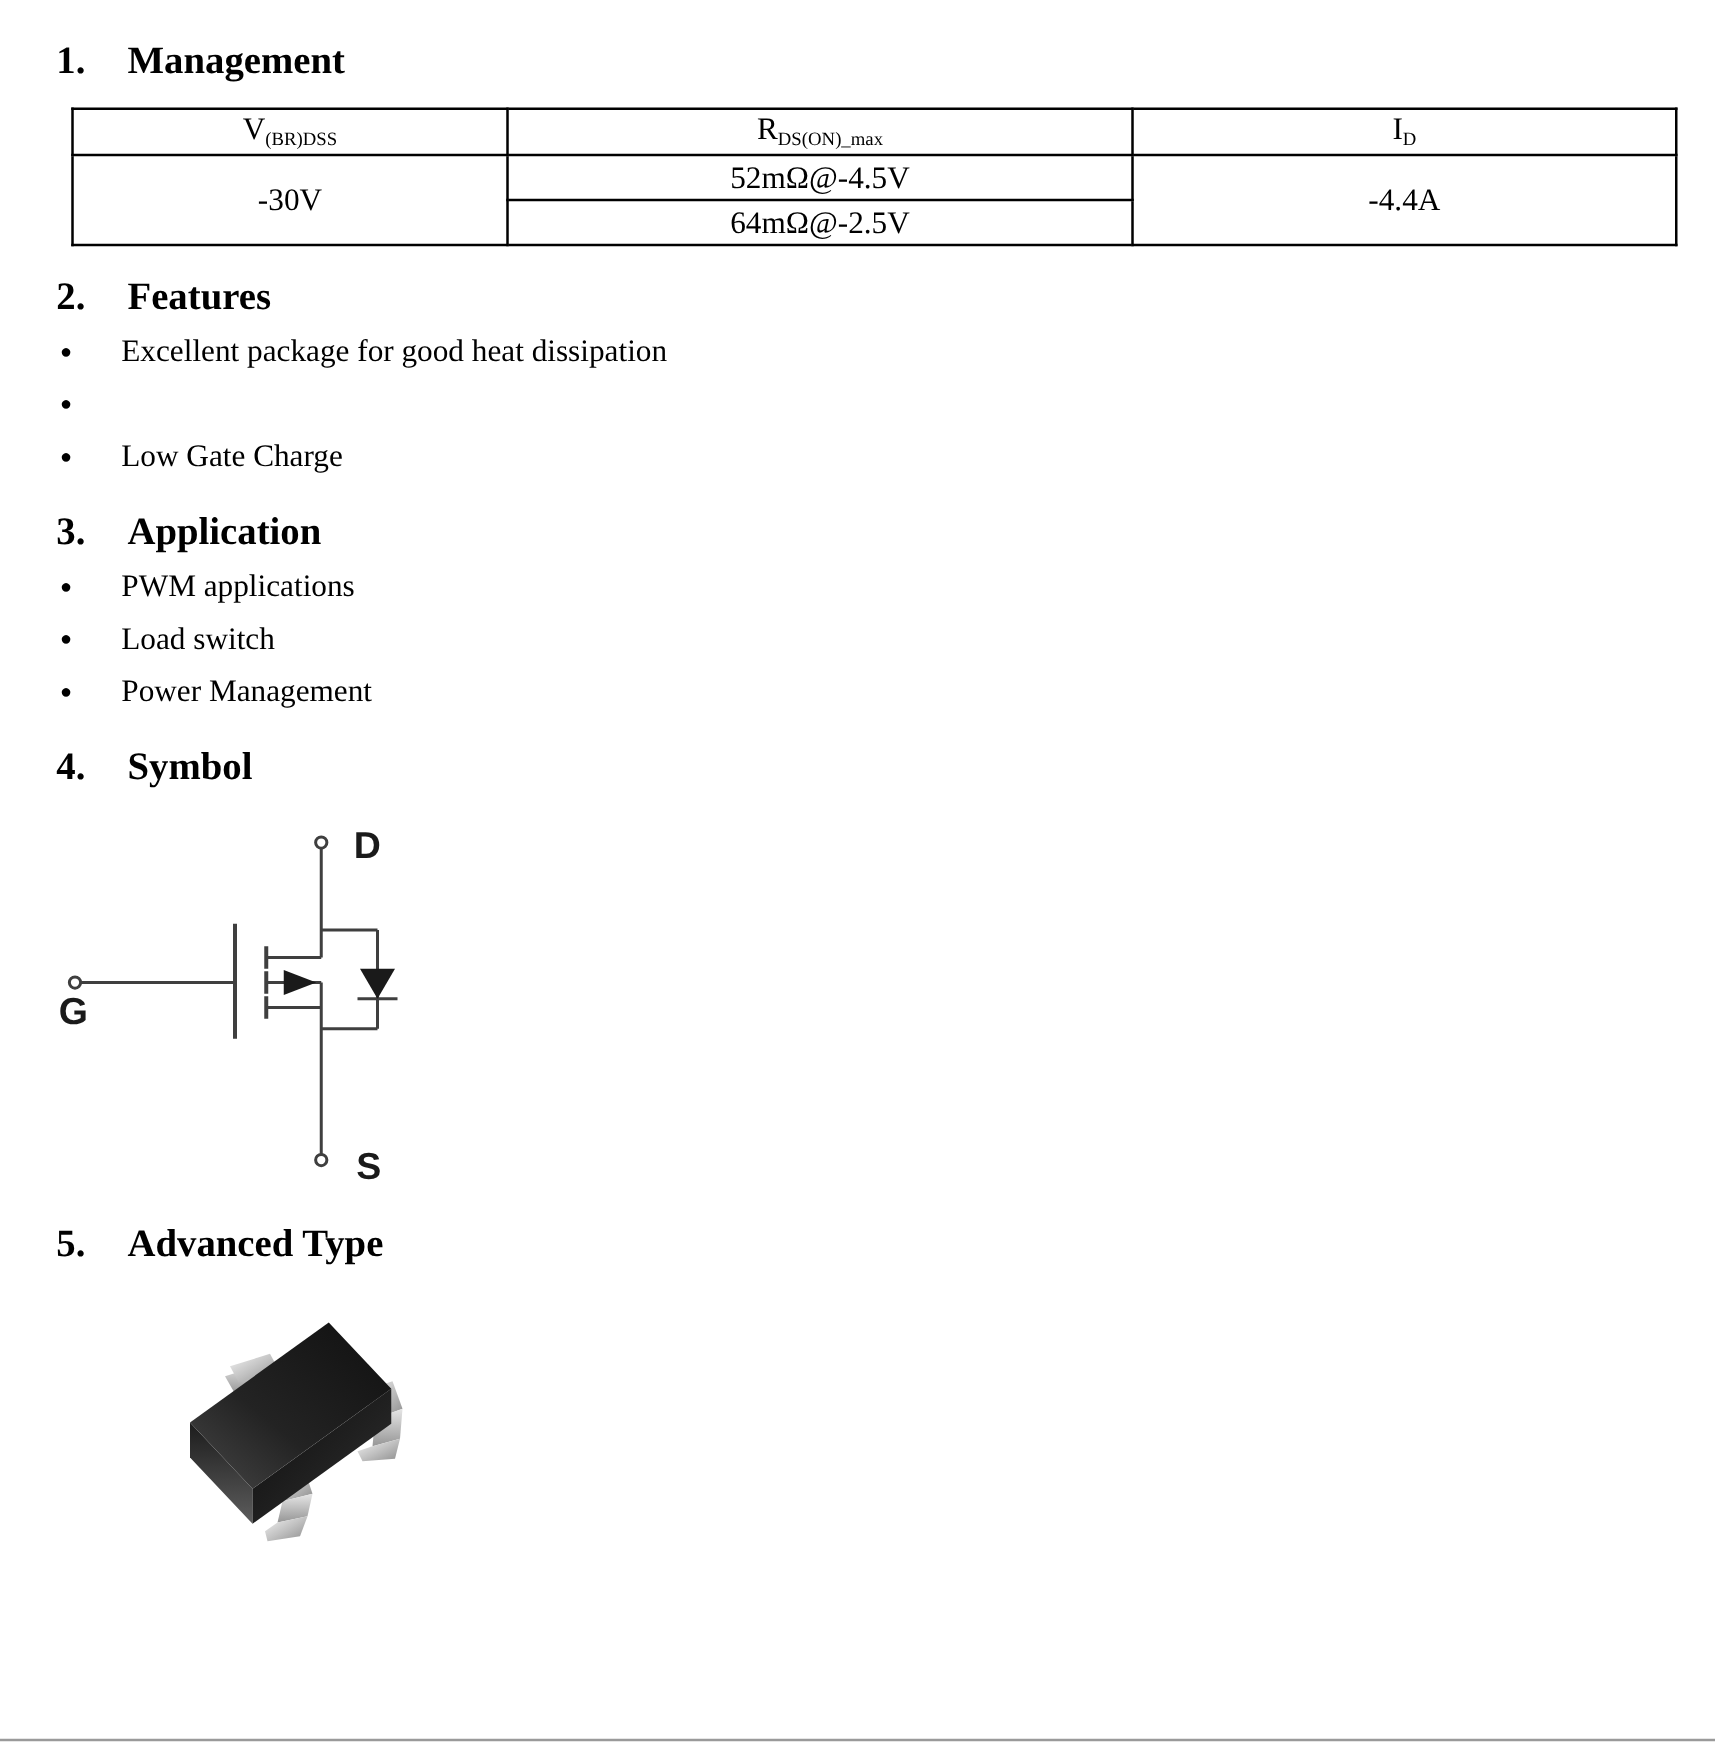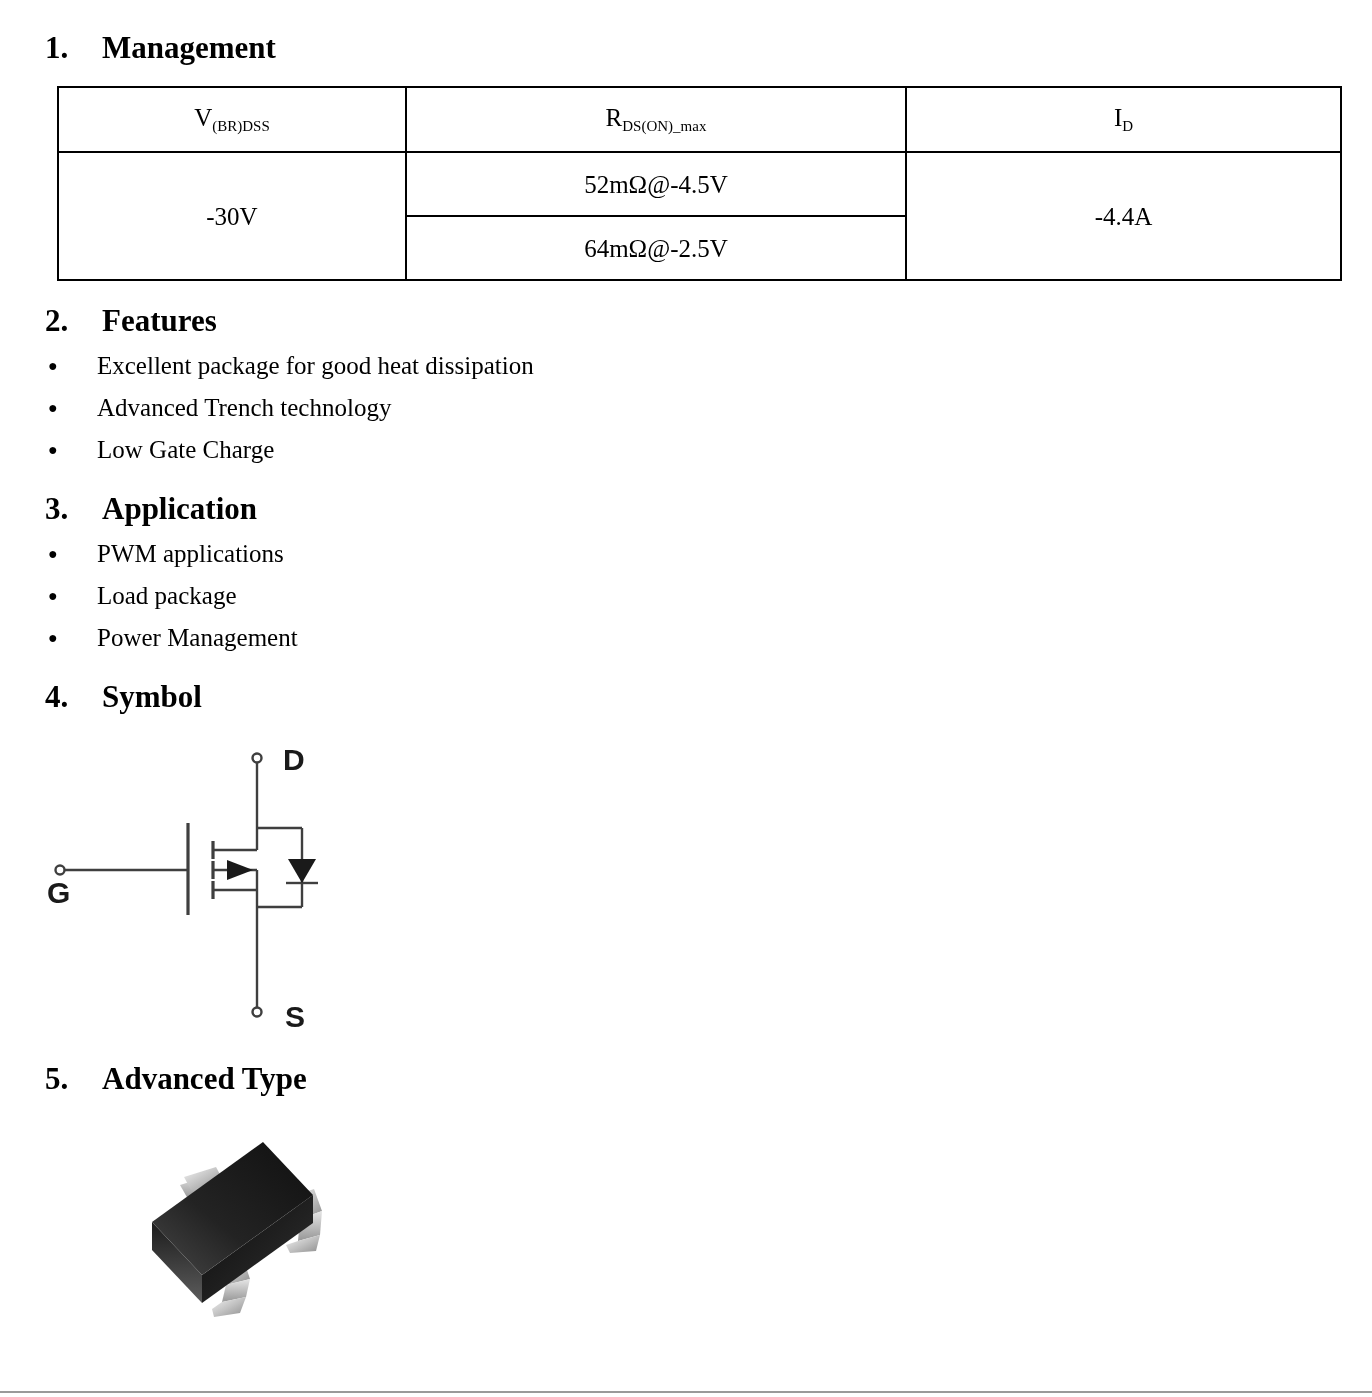--- a/index.html
+++ b/index.html
@@ -24,21 +24,21 @@
   table.desc{
     border-collapse:collapse;
     margin:18px 0 0 12px;
     table-layout:fixed;
     width:1283px;
   }
   table.desc td{
     border:2px solid #000000;
     text-align:center;vertical-align:middle;
     font-size:25px;line-height:1;
-    padding:14px;
+    padding:0;
   }
   table.desc tr.hdr td{height:35px;}
   table.desc tr.row td{height:34px;}
   table.desc sub{font-size:15px;vertical-align:-5px;line-height:1;}
 
   
   ul.blist{list-style:none;margin:4px 0 0 0;padding:0;}
   ul.blist li{display:flex;align-items:center;height:42px;font-size:25px;}
   .dot{
     flex:0 0 52px;width:52px;
@@ -103,40 +103,39 @@
       <span class="sec-num">2.</span>
       <span>Features</span>
     </div>
     <ul class="blist">
       <li>
         <span class="dot">●</span>
         <span>Excellent package for good heat dissipation</span>
       </li>
       <li>
         <span class="dot">●</span>
-        <span>Advanced Trench technology</span>
       </li>
       <li>
         <span class="dot">●</span>
         <span>Low Gate Charge</span>
       </li>
     </ul>
 
     <div class="sec-heading mt18">
       <span class="sec-num">3.</span>
       <span>Application</span>
     </div>
     <ul class="blist">
       <li>
         <span class="dot">●</span>
         <span>PWM applications</span>
       </li>
       <li>
         <span class="dot">●</span>
-        <span>Load package</span>
+        <span>Load switch</span>
       </li>
       <li>
         <span class="dot">●</span>
         <span>Power Management</span>
       </li>
     </ul>
 
     <div class="sec-heading mt18">
       <span class="sec-num">4.</span>
       <span>Symbol</span>

